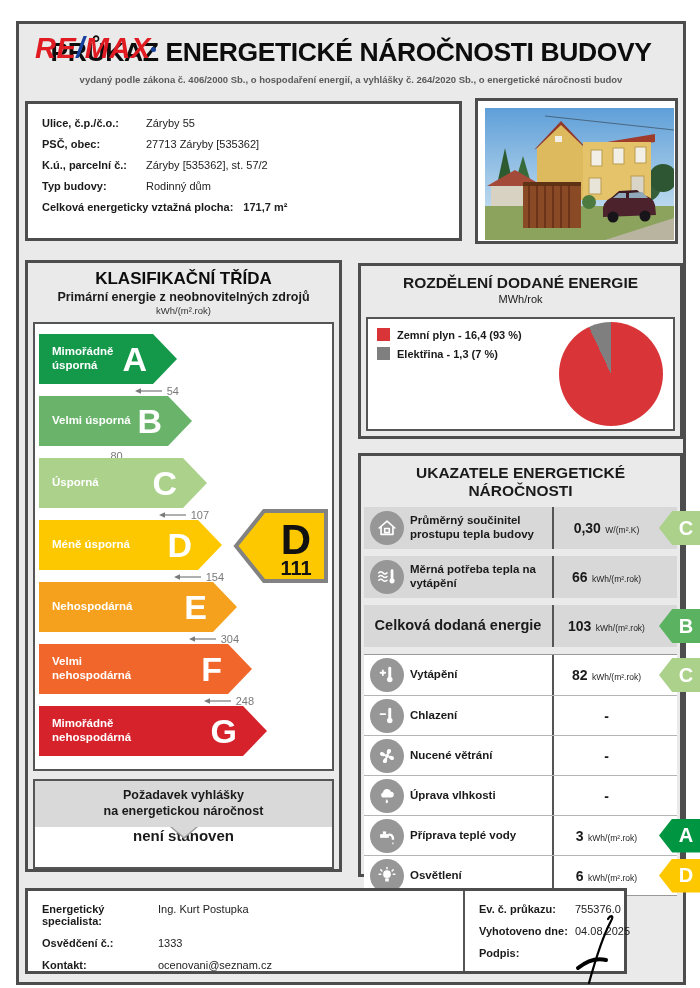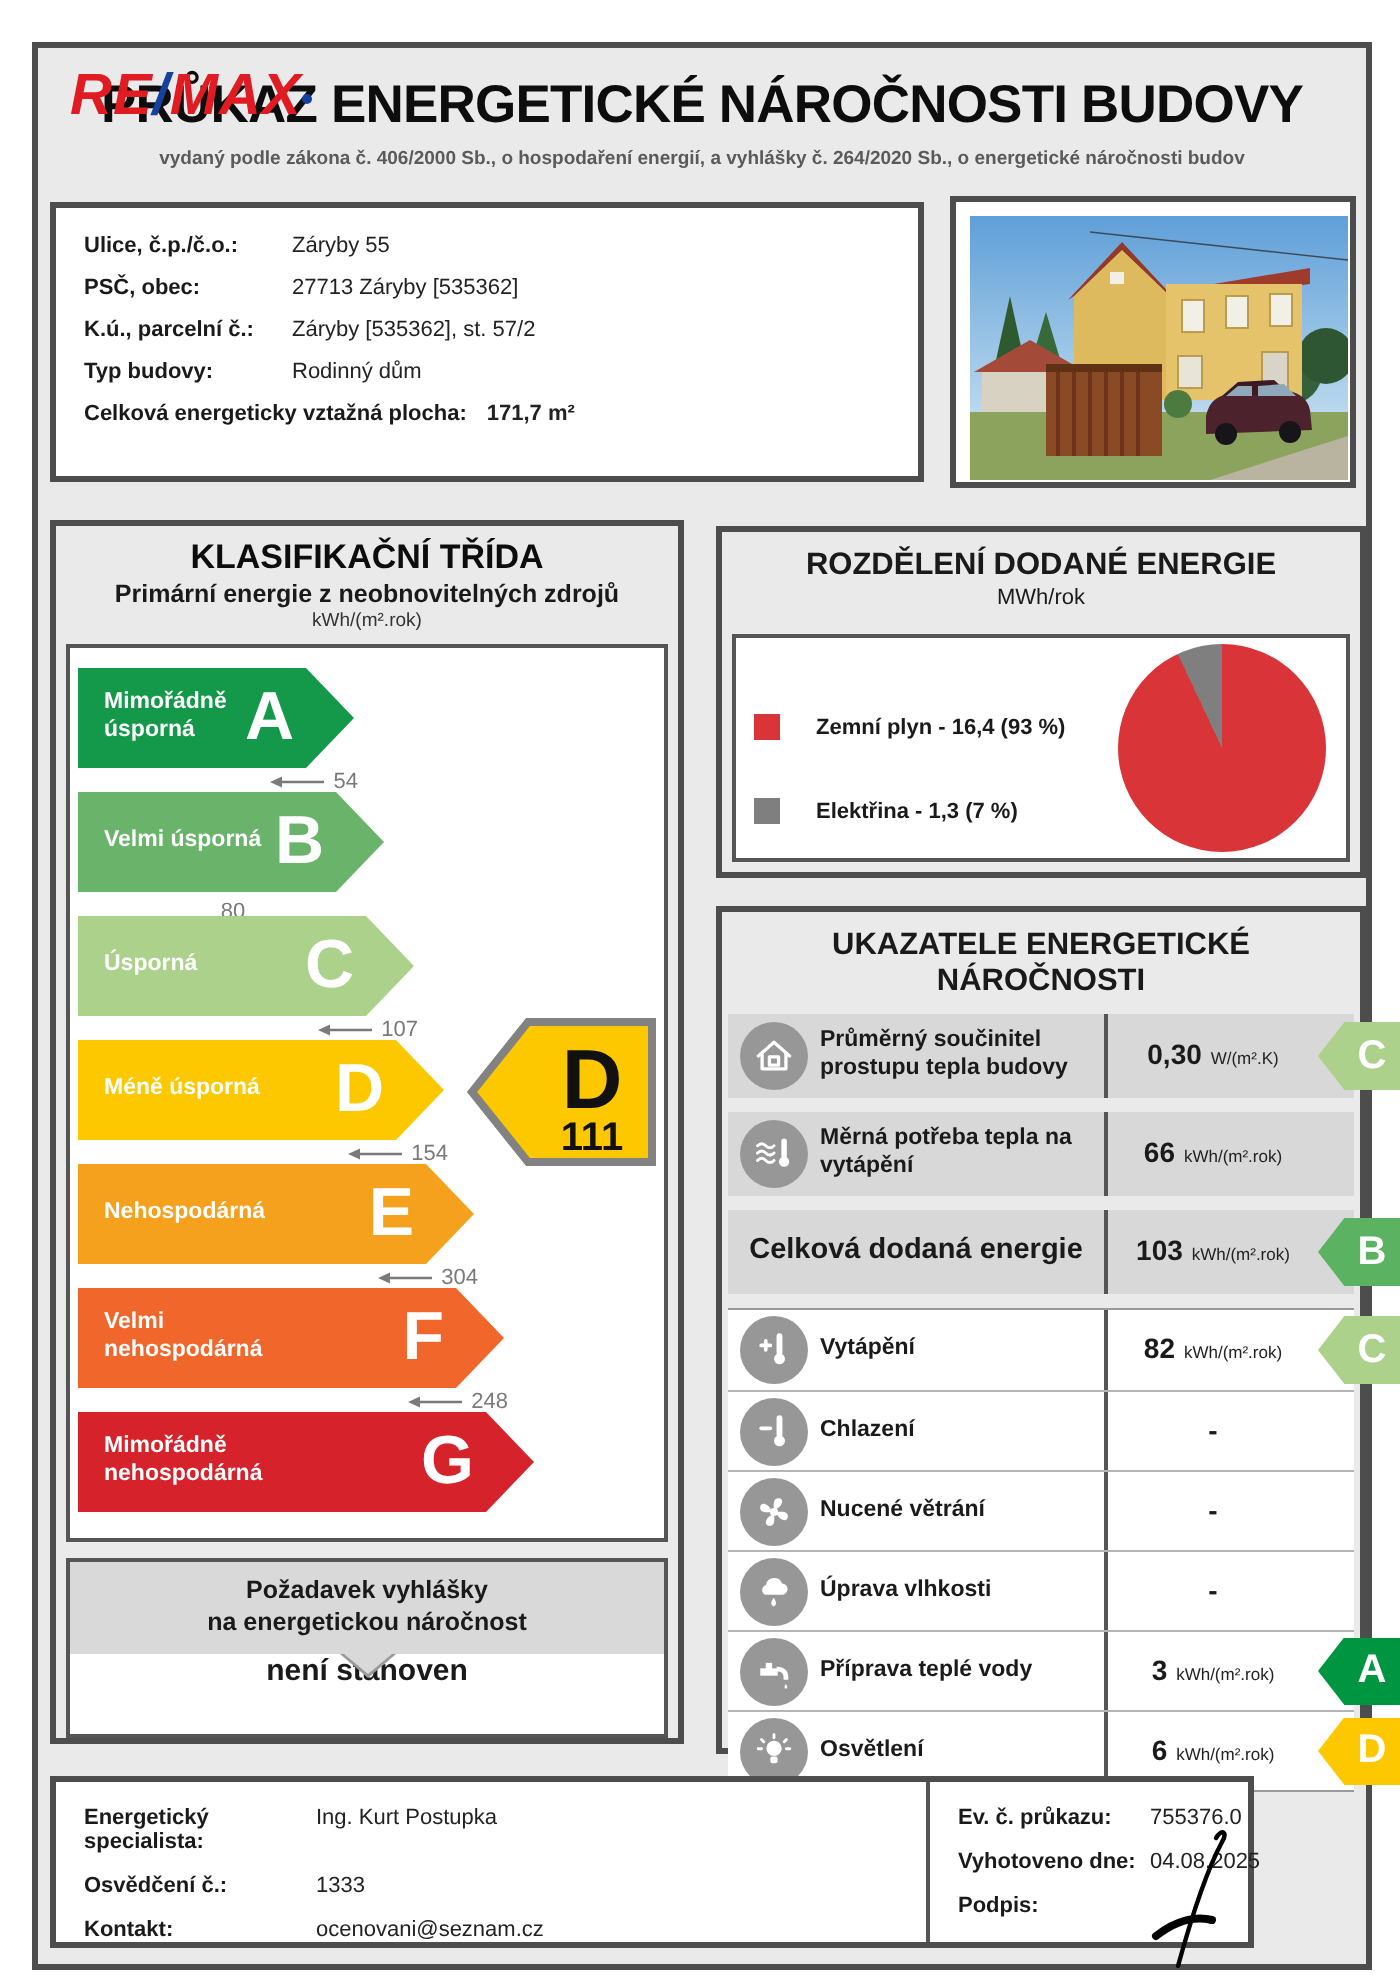--- a/index.html
+++ b/index.html
@@ -57,21 +57,21 @@
   .req-head::after { content:""; position:absolute; left:50%; top:100%; transform:translateX(-50%);
        border-left:12px solid transparent; border-right:12px solid transparent; border-top:10px solid #d9d9d9; }
   .req-val { text-align:center; font-size:15px; font-weight:bold; padding-top:0; }
 
   
   .pie-panel { left:339px; top:239px; width:325px; height:176px; background:#eaeaea; }
   .pie-title { text-align:center; font-size:15.5px; font-weight:bold; margin-top:8px; }
   .pie-sub { text-align:center; font-size:11px; margin-top:1px; }
   .pie-box { position:absolute; left:5px; top:51px; width:309px; height:114px; background:#fff; border:2px solid #555; }
   .legend { position:absolute; left:9px; top:9px; }
-  .legend-row { display:flex; align-items:center; gap:18px; margin-bottom:6px; font-size:11px; font-weight:bold;margin-top:29px; }
+  .legend-row { display:flex; align-items:center; gap:7px; margin-bottom:6px; font-size:11px; font-weight:bold; }
   .legend-swatch { width:13px; height:13px; flex:none; }
   .pie { position:absolute; right:10px; top:3px; width:104px; height:104px; border-radius:50%; }
 
   
   .ind-panel { left:339px; top:429px; width:325px; height:424px; background:#eaeaea; padding:0 3px; }
   .ind-title { text-align:center; font-size:15.5px; font-weight:bold; margin-top:8px; margin-bottom:7px; }
   .ind-row { position:relative; display:flex; align-items:center; height:42px; background:#d8d8d8; margin-bottom:7px; }
   .ind-row.white { background:#fff; height:40px; margin-bottom:0; border-top:1px solid #b5b5b5; }
   .ind-row.white.first { border-top:none; }
   .white-block { border:1px solid #9a9a9a; border-left:none; border-right:none; }

